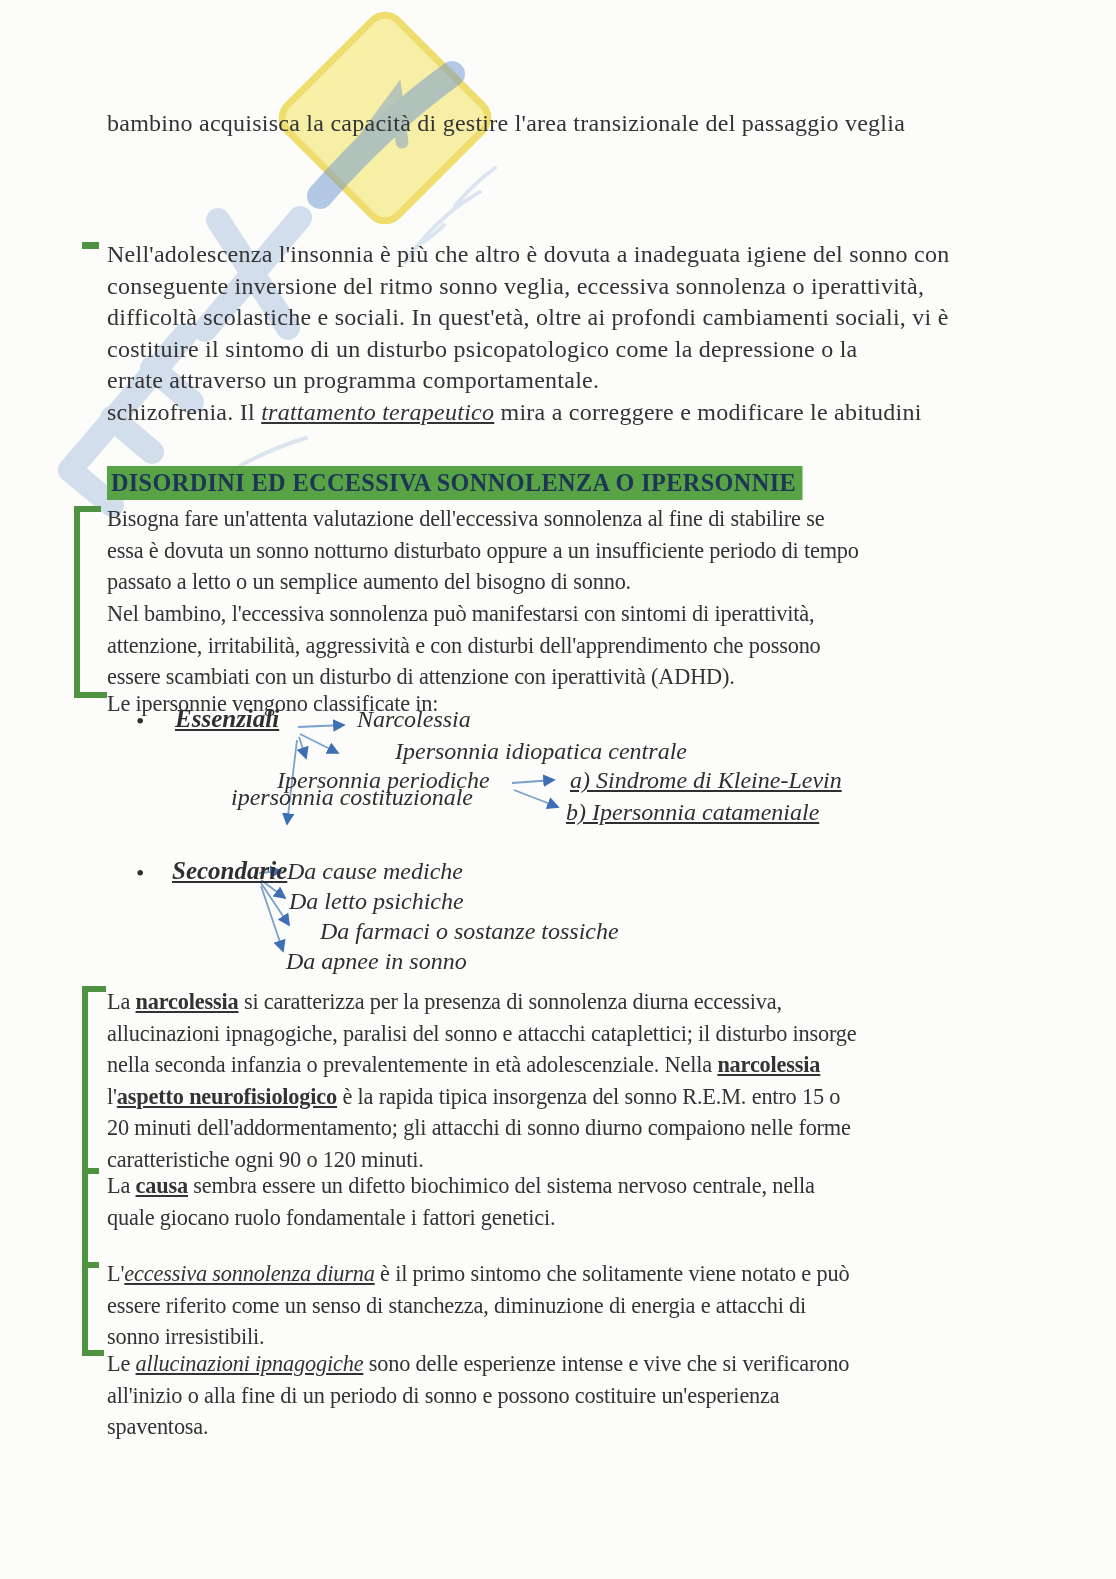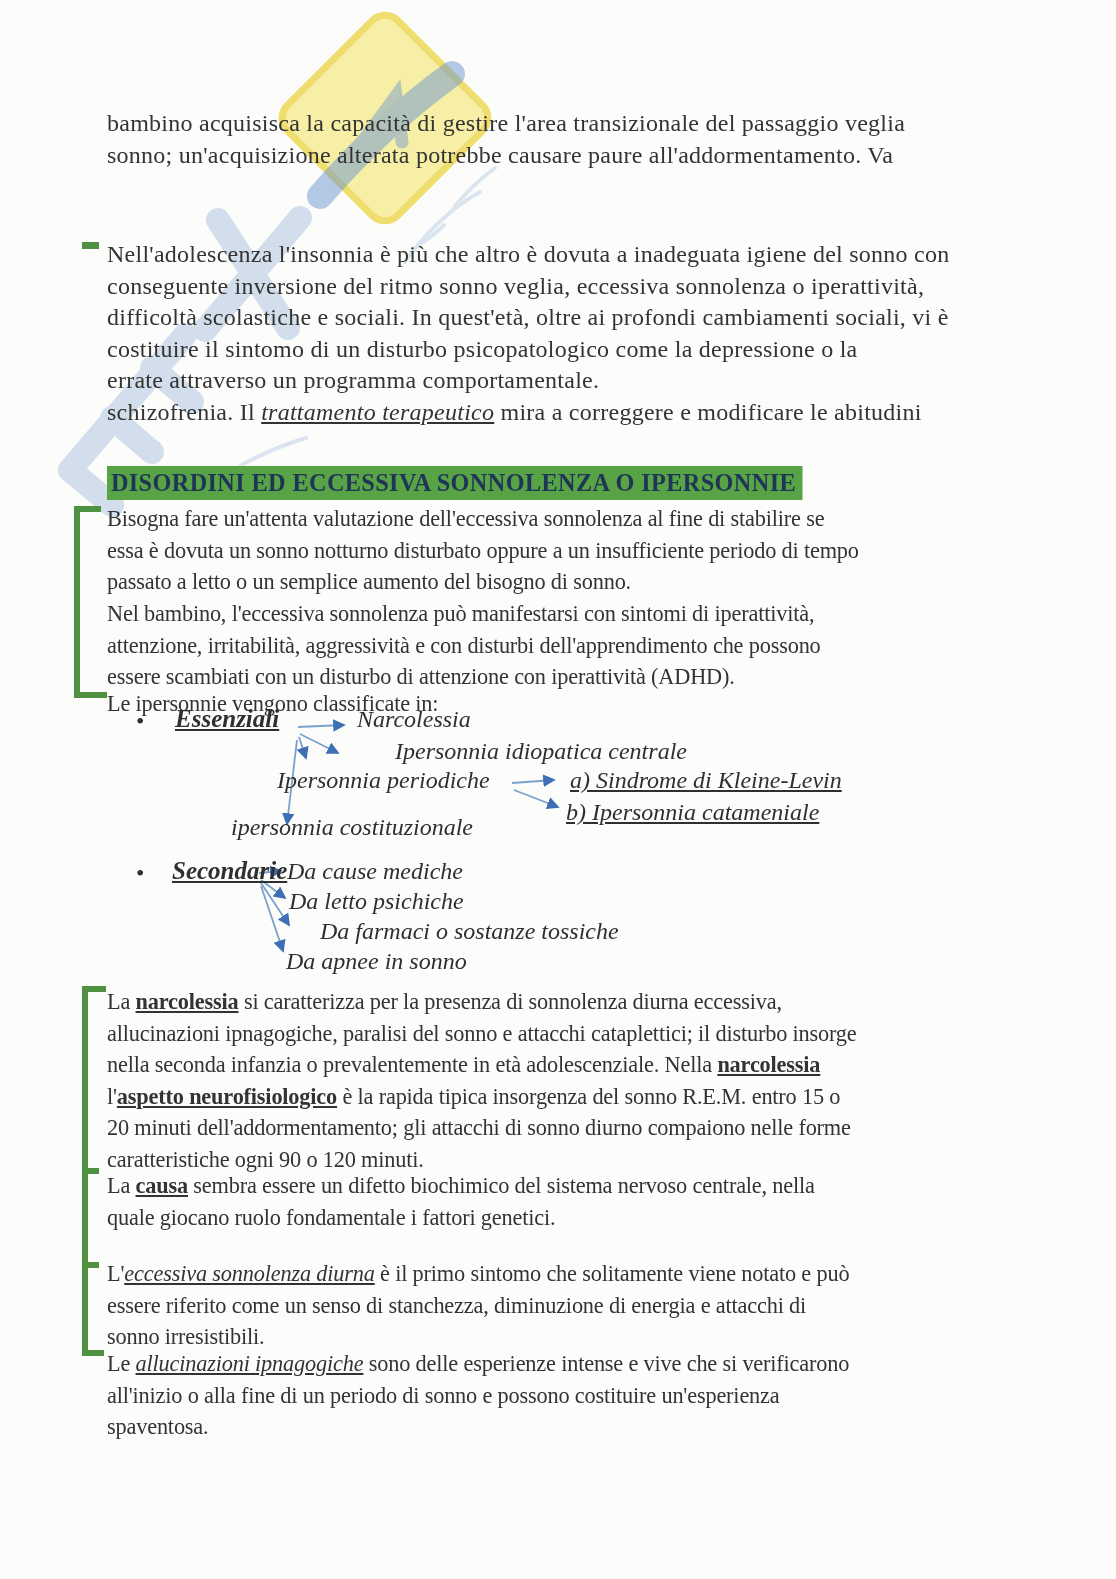--- a/index.html
+++ b/index.html
@@ -67,21 +67,20 @@
   <g stroke="#c4d6ea" stroke-width="4" fill="none" stroke-linecap="round" opacity="0.6">
     <path d="M405,262 q20,-28 40,-45 q15,-14 35,-25"></path>
     <path d="M418,245 q14,-8 26,-20"></path>
     <path d="M240,466 q32,-18 66,-28"></path>
     <path d="M455,206 q18,-22 40,-38"></path>
   </g>
 </svg>
 
 <div class="pblock norm" style="top:108px;">
     <div class="tl"><span class="s-n">bambino acquisisca la capacità di gestire l'area transizionale del passaggio veglia</span></div>
-    <div class="tl"><span class="s-n">sonno; un'acquisizione alterata potrebbe causare paure all'addormentamento. Va</span></div>
   </div>
 
 <div class="gmark" style="left:82px;top:242px;width:17px;height:7px;"></div>
 <div class="pblock norm" style="top:239px;">
     <div class="tl"><span class="s-n">Nell'adolescenza l'insonnia è più che altro è dovuta a inadeguata igiene del sonno con</span></div>
     <div class="tl"><span class="s-n">conseguente inversione del ritmo sonno veglia, eccessiva sonnolenza o iperattività,</span></div>
     <div class="tl"><span class="s-n">difficoltà scolastiche e sociali. In quest'età, oltre ai profondi cambiamenti sociali, vi è</span></div>
     <div class="tl"><span class="s-n">costituire il sintomo di un disturbo psicopatologico come la depressione o la</span></div>
     <div class="tl"><span class="s-n">errate attraverso un programma comportamentale.</span></div>
     <div class="tl"><span class="s-n">schizofrenia. Il </span><span class="s-iu">trattamento terapeutico</span><span class="s-n"> mira a correggere e modificare le abitudini</span></div>
@@ -128,21 +127,21 @@
   </g>
 </svg>
 
 <span class="bullet" style="left:136px;top:708px;">•</span>
 <span class="dlabel d-biu" style="left:175px;top:705px;">Essenziali</span>
 <span class="dlabel" style="left:357px;top:706px;">Narcolessia</span>
 <span class="dlabel" style="left:355px;top:738px;margin-left:40px;">Ipersonnia idiopatica centrale</span>
 <span class="dlabel" style="left:277px;top:767px;">Ipersonnia periodiche</span>
 <span class="dlabel d-iu" style="left:562px;top:767px;margin-left:8px;">a) Sindrome di Kleine-Levin</span>
 <span class="dlabel d-iu" style="left:566px;top:799px;">b) Ipersonnia catameniale</span>
-<span class="dlabel" style="left:231px;top:814px;">ipersonnia costituzionale</span>
+<span class="dlabel" style="left:231px;top:784px;">ipersonnia costituzionale</span>
 
 <span class="bullet" style="left:136px;top:860px;">•</span>
 <span class="dlabel d-biu" style="left:172px;top:857px;">Secondarie</span>
 <span class="dlabel" style="left:287px;top:858px;">Da cause mediche</span>
 <span class="dlabel" style="left:289px;top:888px;">Da letto psichiche</span>
 <span class="dlabel" style="left:292px;top:918px;margin-left:28px;">Da farmaci o sostanze tossiche</span>
 <span class="dlabel" style="left:286px;top:948px;">Da apnee in sonno</span>
 
 <div class="bracket" style="left:82px;top:986px;width:26px;height:370px;">
   <div class="v"></div>

